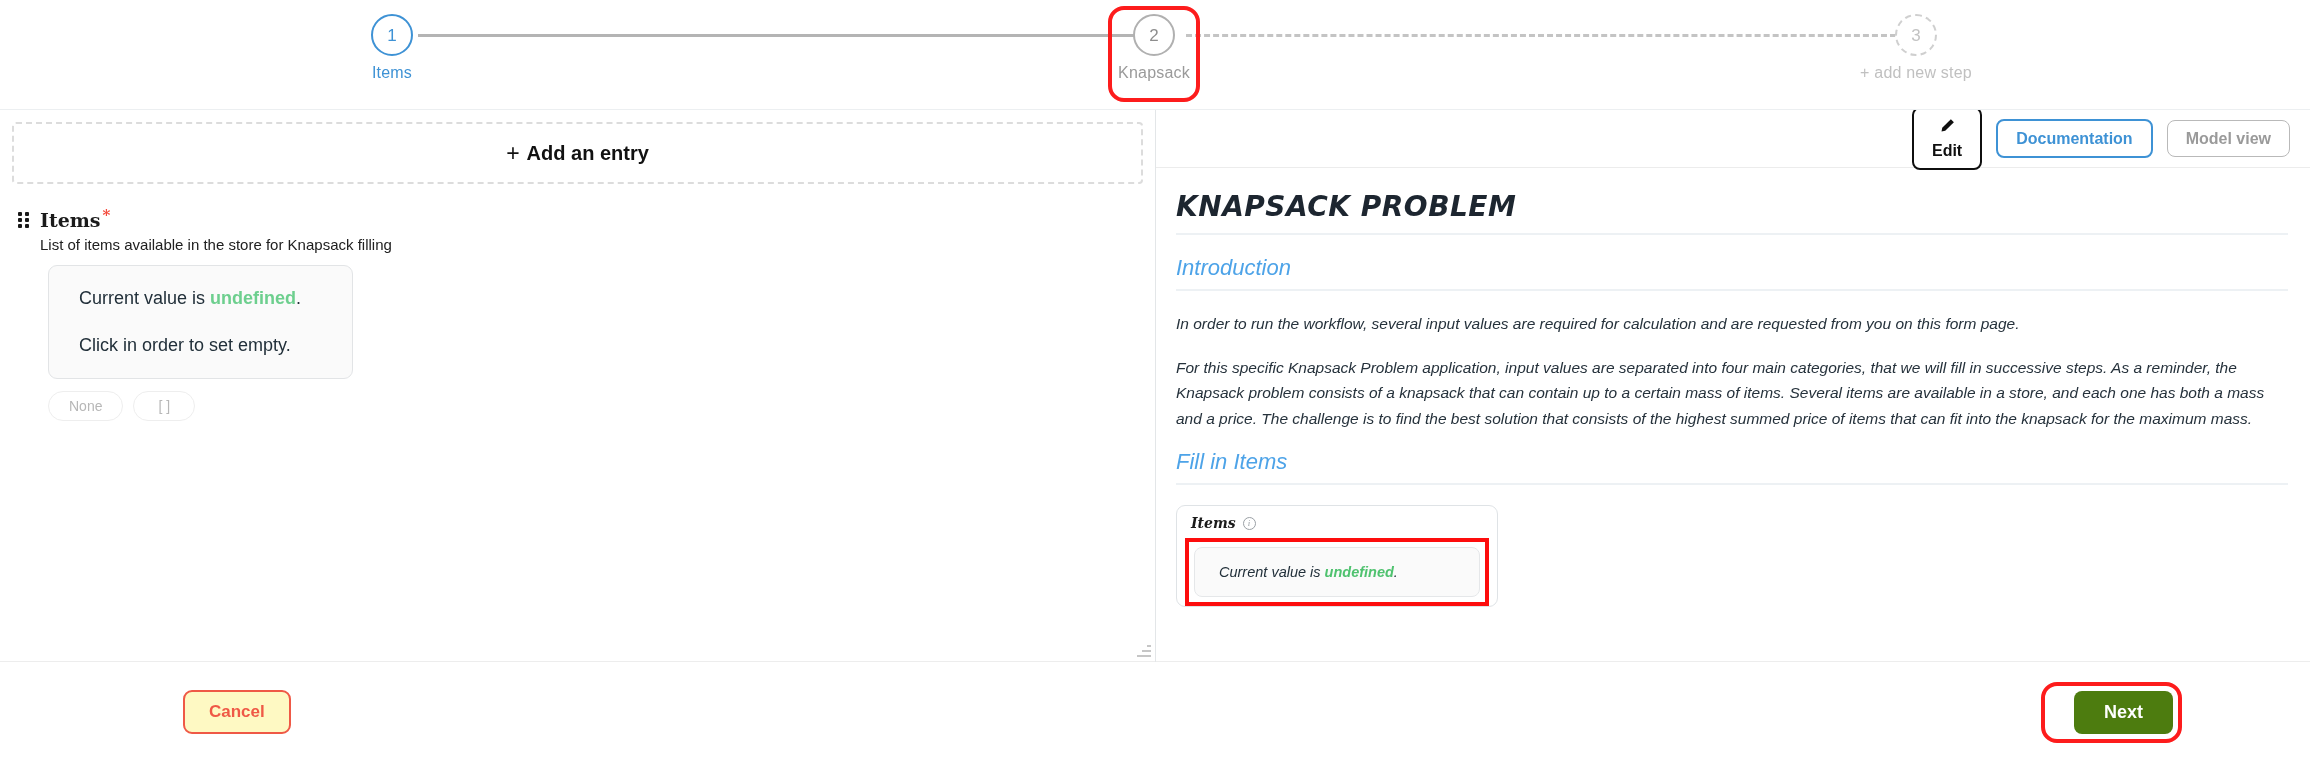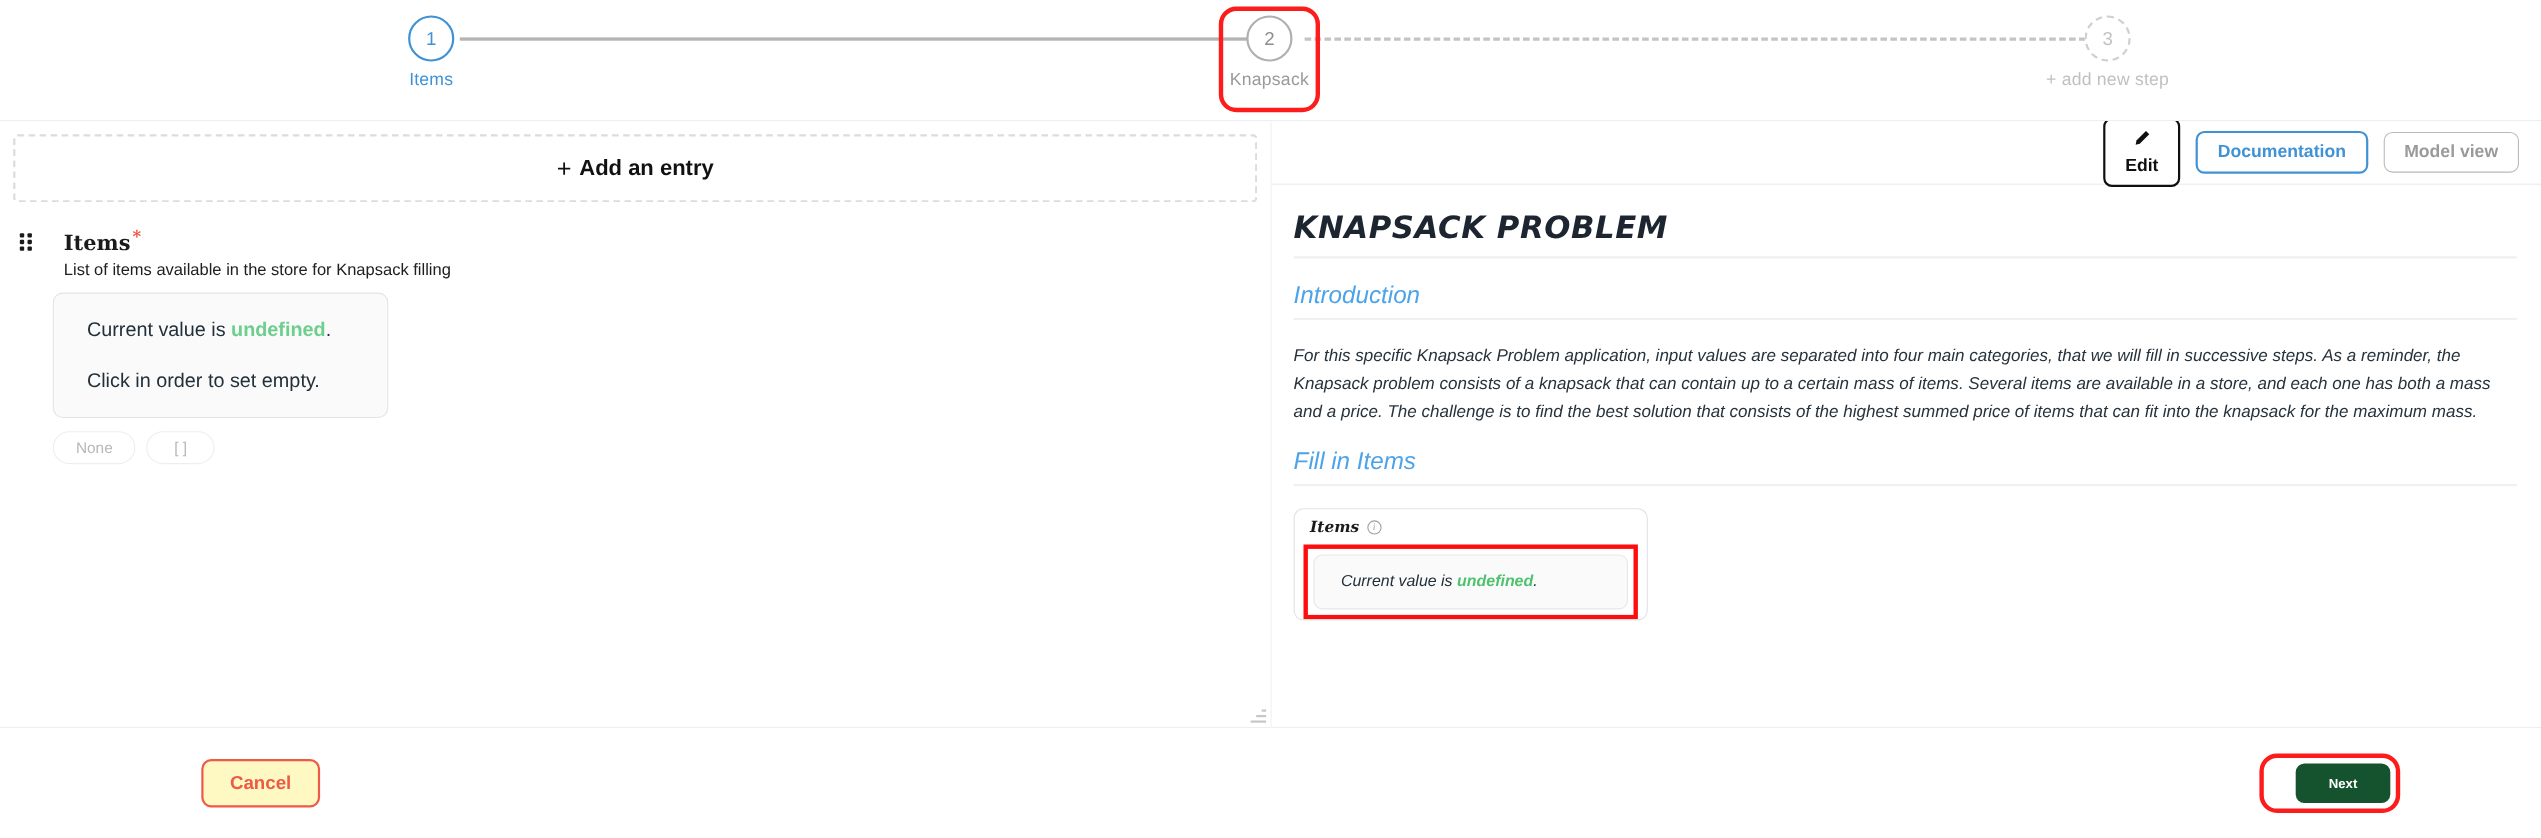--- a/index.html
+++ b/index.html
@@ -128,21 +128,21 @@
   .plus-glyph { font-size: 23px; font-weight: 400; line-height: 1; }
 
   .field-block {
     margin: 22px 0 0 0;
     padding: 0 24px 0 18px;
     position: relative;
   }
   .field-head {
     display: flex;
     align-items: flex-start;
-    gap: 28px;
+    gap: 10px;
   }
   .drag-handle {
     margin-top: 6px;
     width: 12px; height: 15px;
     display: grid;
     grid-template-columns: 4px 4px;
     grid-template-rows: 4px 4px 4px;
     gap: 2px 3px;
     cursor: grab;
     flex: 0 0 auto;
@@ -352,25 +352,25 @@
   }
   .next-ring {
     position: absolute;
     inset: 0;
     border: 4px solid #fd1c1c;
     border-radius: 16px;
     pointer-events: none;
   }
   .btn-next {
     position: relative;
-    background: #14532d;
+    background: #4d7c0f;
     border: none;
     color: #fff;
     border-radius: 8px;
-    font-size: 12px;
+    font-size: 18px;
     font-weight: bold;
     padding: 11px 30px;
     cursor: pointer;
     margin-left: 24px;
   }
 </style>
 </head>
 <body>
 
 <div id="app">
@@ -465,20 +465,21 @@
         <button class="tb-btn blue">Documentation</button>
         <button class="tb-btn grey">Model view</button>
       </div>
 
       <div class="doc-body">
         <h1 class="doc-h1">KNAPSACK PROBLEM</h1>
         <div class="doc-rule"></div>
 
         <h2 class="doc-h2">Introduction</h2>
         <div class="doc-rule"></div>
+        <p class="doc-p">In order to run the workflow, several input values are required for calculation and are requested from you on this form page.</p>
         <p class="doc-p">For this specific Knapsack Problem application, input values are separated into four main categories, that we will fill in successive steps. As a reminder, the Knapsack problem consists of a knapsack that can contain up to a certain mass of items. Several items are available in a store, and each one has both a mass and a price. The challenge is to find the best solution that consists of the highest summed price of items that can fit into the knapsack for the maximum mass.</p>
 
         <h2 class="doc-h2">Fill in Items</h2>
         <div class="doc-rule"></div>
 
         <div class="doc-figure">
           <div class="fig-head">
             <span>Items</span>
             <span class="info-icon">i</span>
           </div>

